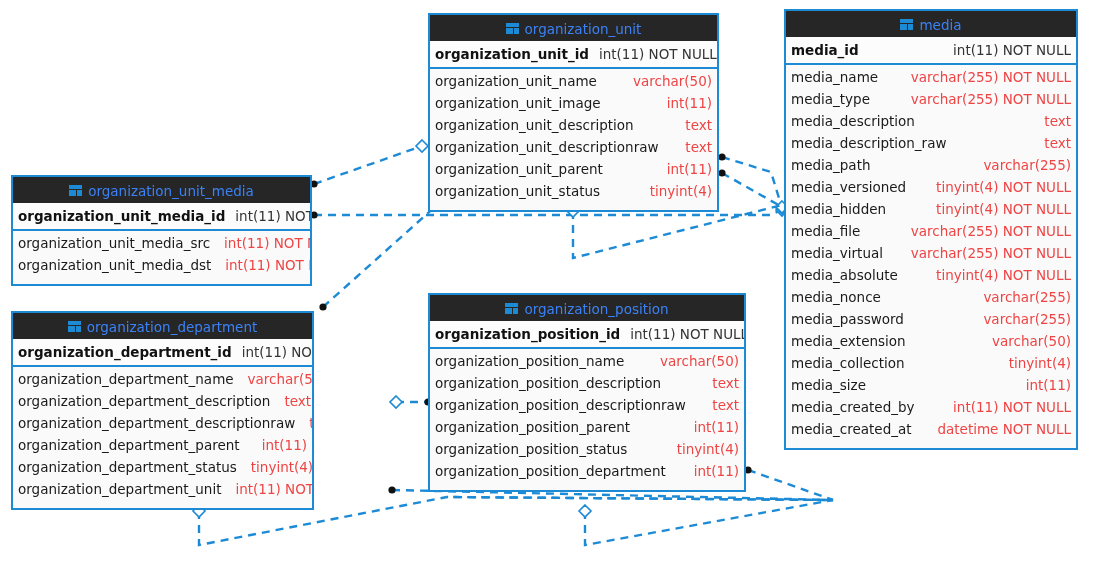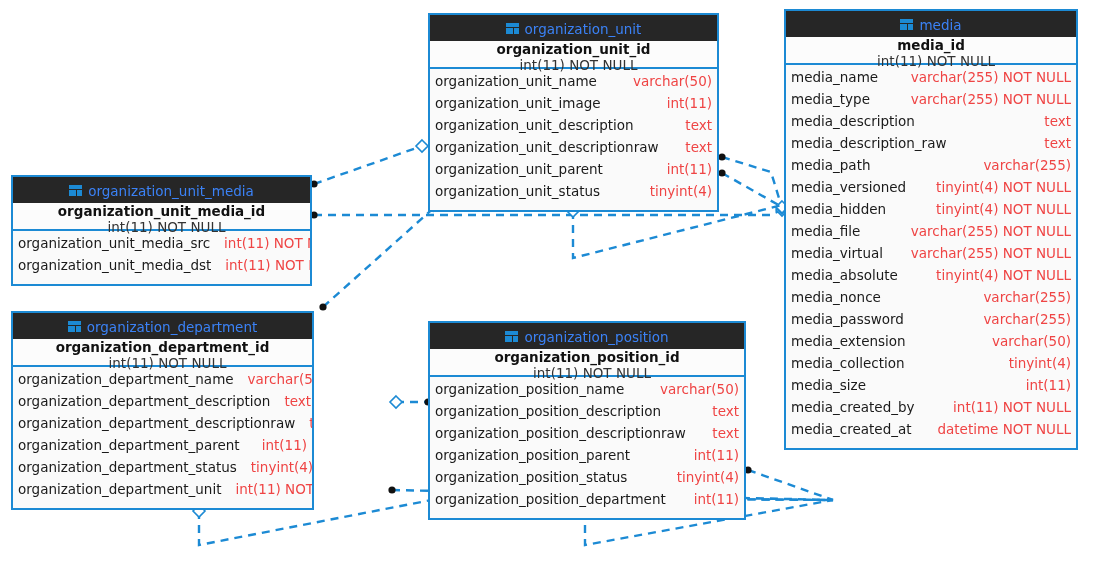--- a/index.html
+++ b/index.html
@@ -40,21 +40,20 @@
   .pk-row{
     display:flex;
     justify-content:space-between;
     align-items:center;
     height:26px;
     padding:0 5px;
     background:#fcfcfc;
     border-bottom:2px solid #1c8ad4;
     font-size:13.5px;
     white-space:nowrap;
-    flex-direction:column;
   }
   .pk-row .col-name{font-weight:bold;color:#111;}
   .pk-row .col-type{color:#333;margin-left:10px;}
   .fld-row{
     display:flex;
     justify-content:space-between;
     align-items:center;
     height:22px;
     padding:0 5px;
     font-size:13.5px;
@@ -270,21 +269,21 @@
           <div class="fld-row">
             <span>organization_department_status</span>
             <span class="col-type">tinyint(4)</span>
           </div>
           <div class="fld-row">
             <span>organization_department_unit</span>
             <span class="col-type">int(11) NOT NULL</span>
           </div>
         </div>
       </div>
-      <div class="table-box" style="left: 428px; top: 321px; width: 318px;">
+      <div class="table-box" style="left: 428px; top: 293px; width: 318px;">
         <div class="tbl-header"><svg viewBox="0 0 13 11" class="tbl-icon">
             <rect x="0" y="0" width="13" height="4" fill="#1c8ad4"></rect>
             <rect x="0" y="5" width="7" height="6" fill="#1c8ad4"></rect>
             <rect x="8" y="5" width="5" height="6" fill="#1c8ad4"></rect>
           </svg><span class="tname">organization_position</span></div>
         <div class="pk-row">
           <span class="col-name">organization_position_id</span>
           <span class="col-type">int(11) NOT NULL</span>
         </div>
         <div class="fields">

